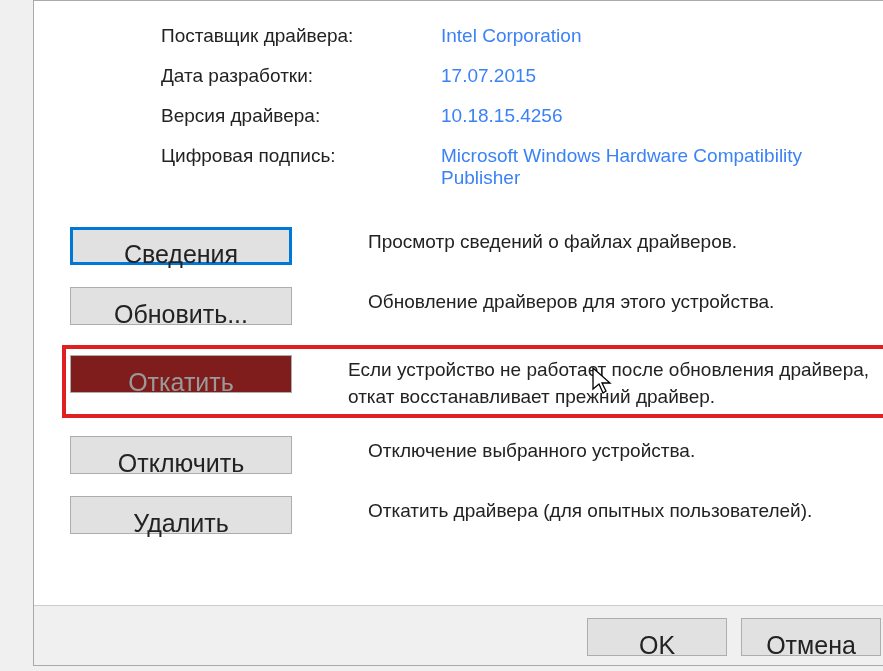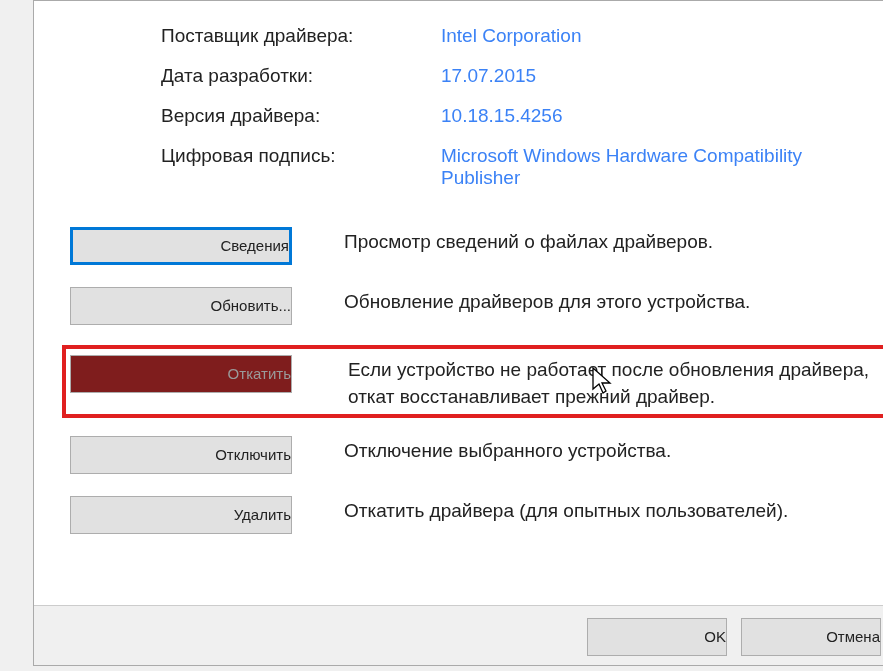--- a/index.html
+++ b/index.html
@@ -55,41 +55,41 @@
     }
     .action-row.highlighted .win-btn {
       margin-left: 0;
     }
     .win-btn {
       width: 222px;
       height: 38px;
       background: #e1e1e1;
       border: 1px solid #adadad;
       font-family: inherit;
-      font-size: 15px;
+      font-size: 25px;
       color: #222;
       cursor: pointer;
       margin-top: 2px;
       flex-shrink: 0;
-      padding: 0;
+      padding: 8px;
       line-height: 36px;
-      text-align: right;
+      text-align: center;
     }
     .win-btn.focused {
       border: 3px solid #0078d7;
       line-height: 32px;
     }
     .win-btn.disabled {
       color: #9a9a9a;
       background: #7f1d1d;
       cursor: default;
     }
     .action-desc {
       color: #222;
-      margin-left: 52px;
+      margin-left: 76px;
       padding-top: 4px;
       line-height: 1.4;
       position: relative;
     }
     .action-row.highlighted .action-desc {
       margin-left: 56px;
     }
     .footer {
       position: absolute;
       bottom: 0;

